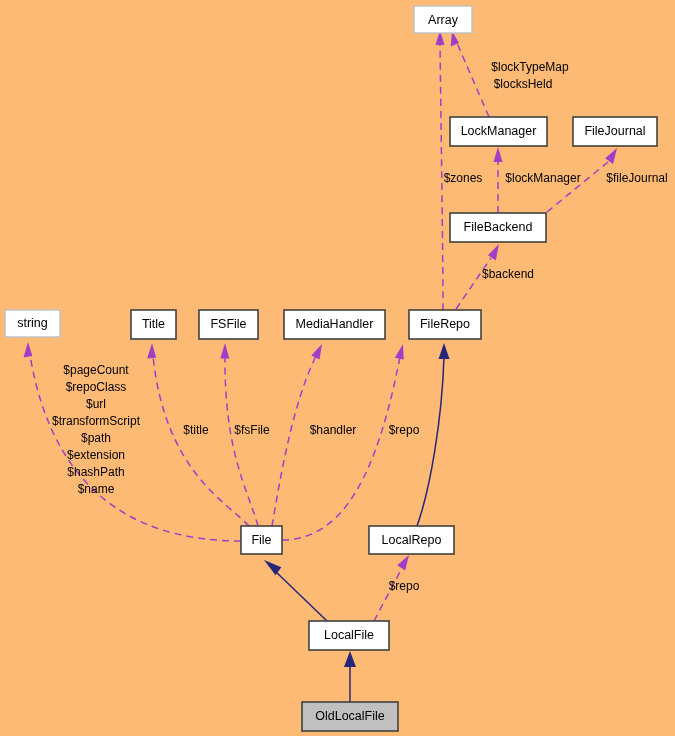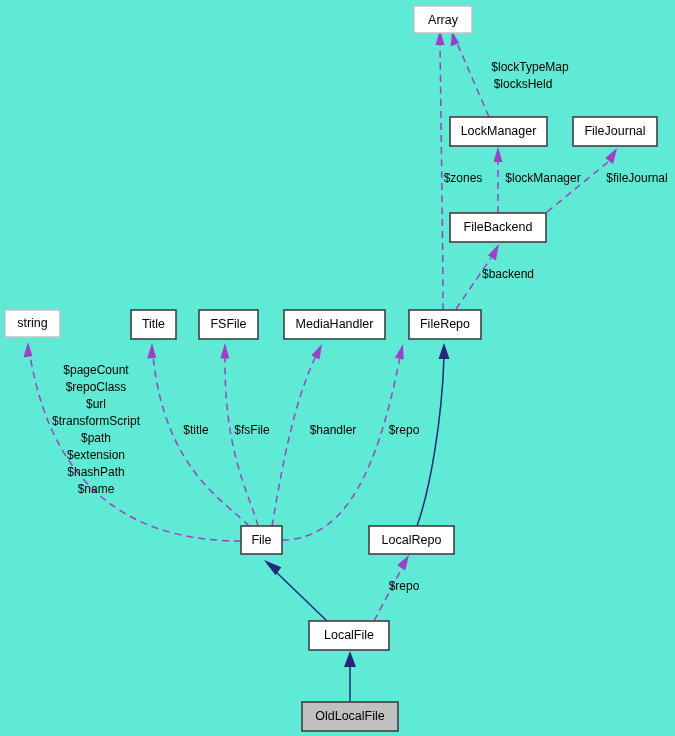--- a/index.html
+++ b/index.html
@@ -10,21 +10,21 @@
   body {
     width: 675px;
     height: 736px;
     font-family: "Liberation Sans", sans-serif;
     overflow: hidden;
   }
   #diagram-root {
     position: relative;
     width: 675px;
     height: 736px;
-    background: #5eead4;
+    background: #fdba74;
   }
   svg.uml-canvas {
     position: absolute;
     left: 0;
     top: 0;
     width: 675px;
     height: 736px;
     display: block;
   }
   .node-rect {

